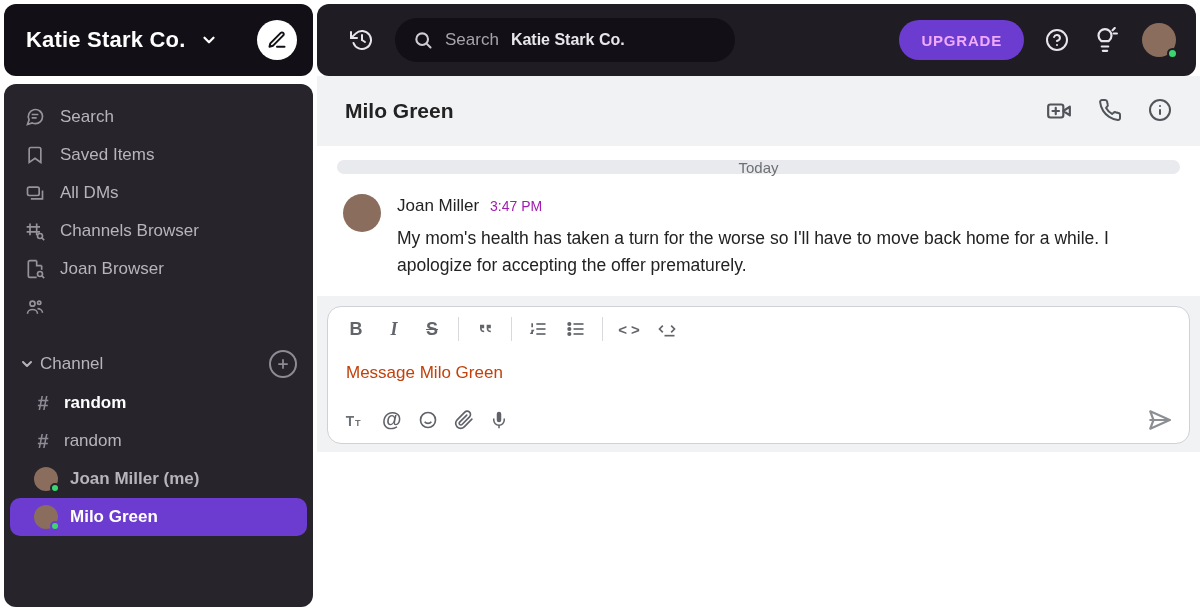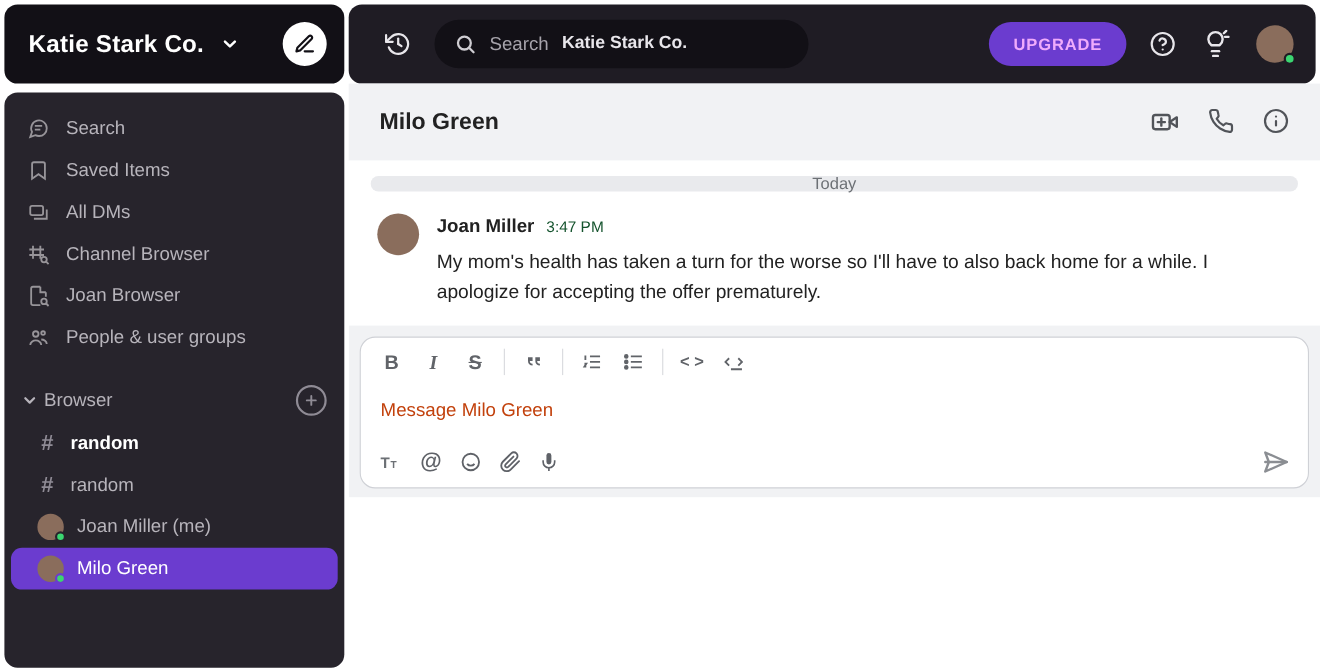--- a/index.html
+++ b/index.html
@@ -38,21 +38,21 @@
   .section .sec-chevron { width:26px; display:flex; align-items:center; justify-content:center;}
   .section .add {
     margin-left:auto; width:28px; height:28px; border-radius:50%;
     border:2px solid #8f8b95; display:flex; align-items:center; justify-content:center;
   }
 
   .chan { display:flex; align-items:center; gap:12px; height:38px; padding:0 20px 0 30px; font-size:17px; cursor:pointer;}
   .chan .hash { font-size:20px; font-weight:700; color:#8f8b95; width:18px; text-align:center;}
   .chan.active .name { color:#fff; font-weight:700; }
 
-  .dm { display:flex; align-items:center; gap:12px; height:38px; padding:0 20px 0 24px; font-size:17px; cursor:pointer; position:relative; border-radius: 10px; margin: 0 6px;}
+  .dm { display:flex; align-items:center; gap:12px; height:38px; padding:0 20px 0 24px; font-size:17px; cursor:pointer; position:relative; border-radius: 10px; margin: 0 6px; font-weight: bold;}
   .dm .avatar { width:24px; height:24px; border-radius:50%; background:#8a6d5c; position:relative; }
   .dm.active { background:#6b3ccf; color:#fff; }
   .presence { position:absolute; width:10px; height:10px; border-radius:50%; background:#3bd671; border:2px solid #27242c; bottom:-2px; right:-2px;}
   .dm.active .presence { border-color:#6b3ccf; }
 
   
   .right { flex: 1; display:flex; flex-direction:column; }
 
   .topbar {
     height: 72px; background:#1f1c24; border-radius:12px;
@@ -88,22 +88,22 @@
   }
   .divider .bar {
     height:14px; background:#e9eaed; border-radius:13px; flex:1;
     display:flex; align-items:center; justify-content:center;
     color:#6c7075; font-size:15px;
   }
 
   .msg { display:flex; gap:16px; padding:0 6px;}
   .msg .mavatar { width:38px; height:38px; border-radius:50%; background:#8a6d5c; flex-shrink:0; margin-top:2px;}
   .msg .content { flex:1; font-size:17.5px; line-height:1.55; color:#222;}
-  .msg .sender { font-weight:700; font-size:17px; }
-  .msg .time { color:#14532d; font-size:14px; margin-left:6px;}
+  .msg .sender { font-weight:400; font-size:17px; }
+  .msg .time { color:#a21caf; font-size:14px; margin-left:6px;}
   .msg p { margin-top:6px; }
   .msg p + p { margin-top:18px; }
 
   .composer {
     background:#f1f2f4; padding:10px 10px 8px 10px; margin: 16px -20px 0 -20px;
   }
   .composer-inner {
     background:#fff; border:1.5px solid #cfd1d6; border-radius:14px;
     padding: 0 16px;
   }
@@ -174,21 +174,21 @@
         <span class="nav-icon">
           <svg width="20" height="20" viewBox="0 0 24 24" fill="none" stroke="#979499" stroke-width="2">
               <line x1="6" y1="3" x2="6" y2="17"></line>
               <line x1="14" y1="3" x2="14" y2="17"></line>
               <line x1="2" y1="7" x2="18" y2="7"></line>
               <line x1="2" y1="13" x2="18" y2="13"></line>
               <circle cx="18" cy="18" r="3"></circle>
               <line x1="20" y1="20" x2="23" y2="23"></line>
             </svg>
         </span>
-        <span>Channel Browser</span>
+        <span>Channels Browser</span>
       </div>
       <div class="nav-item">
         <span class="nav-icon">
           <svg width="20" height="20" viewBox="0 0 24 24" fill="none" stroke="#979499" stroke-width="2">
               <path d="M14 2H6a2 2 0 0 0-2 2v16a2 2 0 0 0 2 2h8"></path>
               <polyline points="14 2 14 8 20 8"></polyline>
               <path d="M20 8v5"></path>
               <circle cx="18" cy="18" r="3"></circle>
               <line x1="20" y1="20" x2="23" y2="23"></line>
             </svg>
@@ -197,30 +197,29 @@
       </div>
       <div class="nav-item">
         <span class="nav-icon">
           <svg width="20" height="20" viewBox="0 0 24 24" fill="none" stroke="#979499" stroke-width="2">
               <circle cx="9" cy="8" r="3"></circle>
               <path d="M3 20c0-3 3-5 6-5s6 2 6 5"></path>
               <circle cx="17" cy="7" r="2"></circle>
               <path d="M15 14c3 0 6 2 6 5"></path>
             </svg>
         </span>
-        <span>People &amp; user groups</span>
       </div>
 
       <div class="section">
         <span class="sec-chevron">
           <svg width="16" height="16" viewBox="0 0 24 24" fill="none" stroke="#b7b4bb" stroke-width="3" stroke-linecap="round" stroke-linejoin="round">
               <polyline points="6 9 12 15 18 9"></polyline>
             </svg>
         </span>
-        <span>Browser</span>
+        <span>Channel</span>
         <span class="add">
           <svg width="14" height="14" viewBox="0 0 24 24" fill="none" stroke="#8f8b95" stroke-width="3" stroke-linecap="round">
               <line x1="12" y1="5" x2="12" y2="19"></line>
               <line x1="5" y1="12" x2="19" y2="12"></line>
             </svg>
         </span>
       </div>
       <div class="chan active">
         <span class="hash">#</span>
         <span class="name">random</span>
@@ -323,21 +322,21 @@
           </div>
       </div>
 
       <div class="msg">
         <div class="mavatar"></div>
         <div class="content">
           <div>
             <span class="sender">Joan Miller</span>
             <span class="time">3:47 PM</span>
           </div>
-          <p>My mom's health has taken a turn for the worse so I'll have to also back home for a while. I apologize for accepting the offer prematurely.</p>
+          <p>My mom's health has taken a turn for the worse so I'll have to move back home for a while. I apologize for accepting the offer prematurely.</p>
         </div>
       </div>
 
       <div class="composer">
         <div class="composer-inner">
           <div class="fmt-row">
             <span class="fmt" style="font-weight:900">B</span>
             <span class="fmt" style="font-style:italic;font-family:serif">I</span>
             <span class="fmt" style="text-decoration:line-through">S</span>
             <span class="sep"></span>

